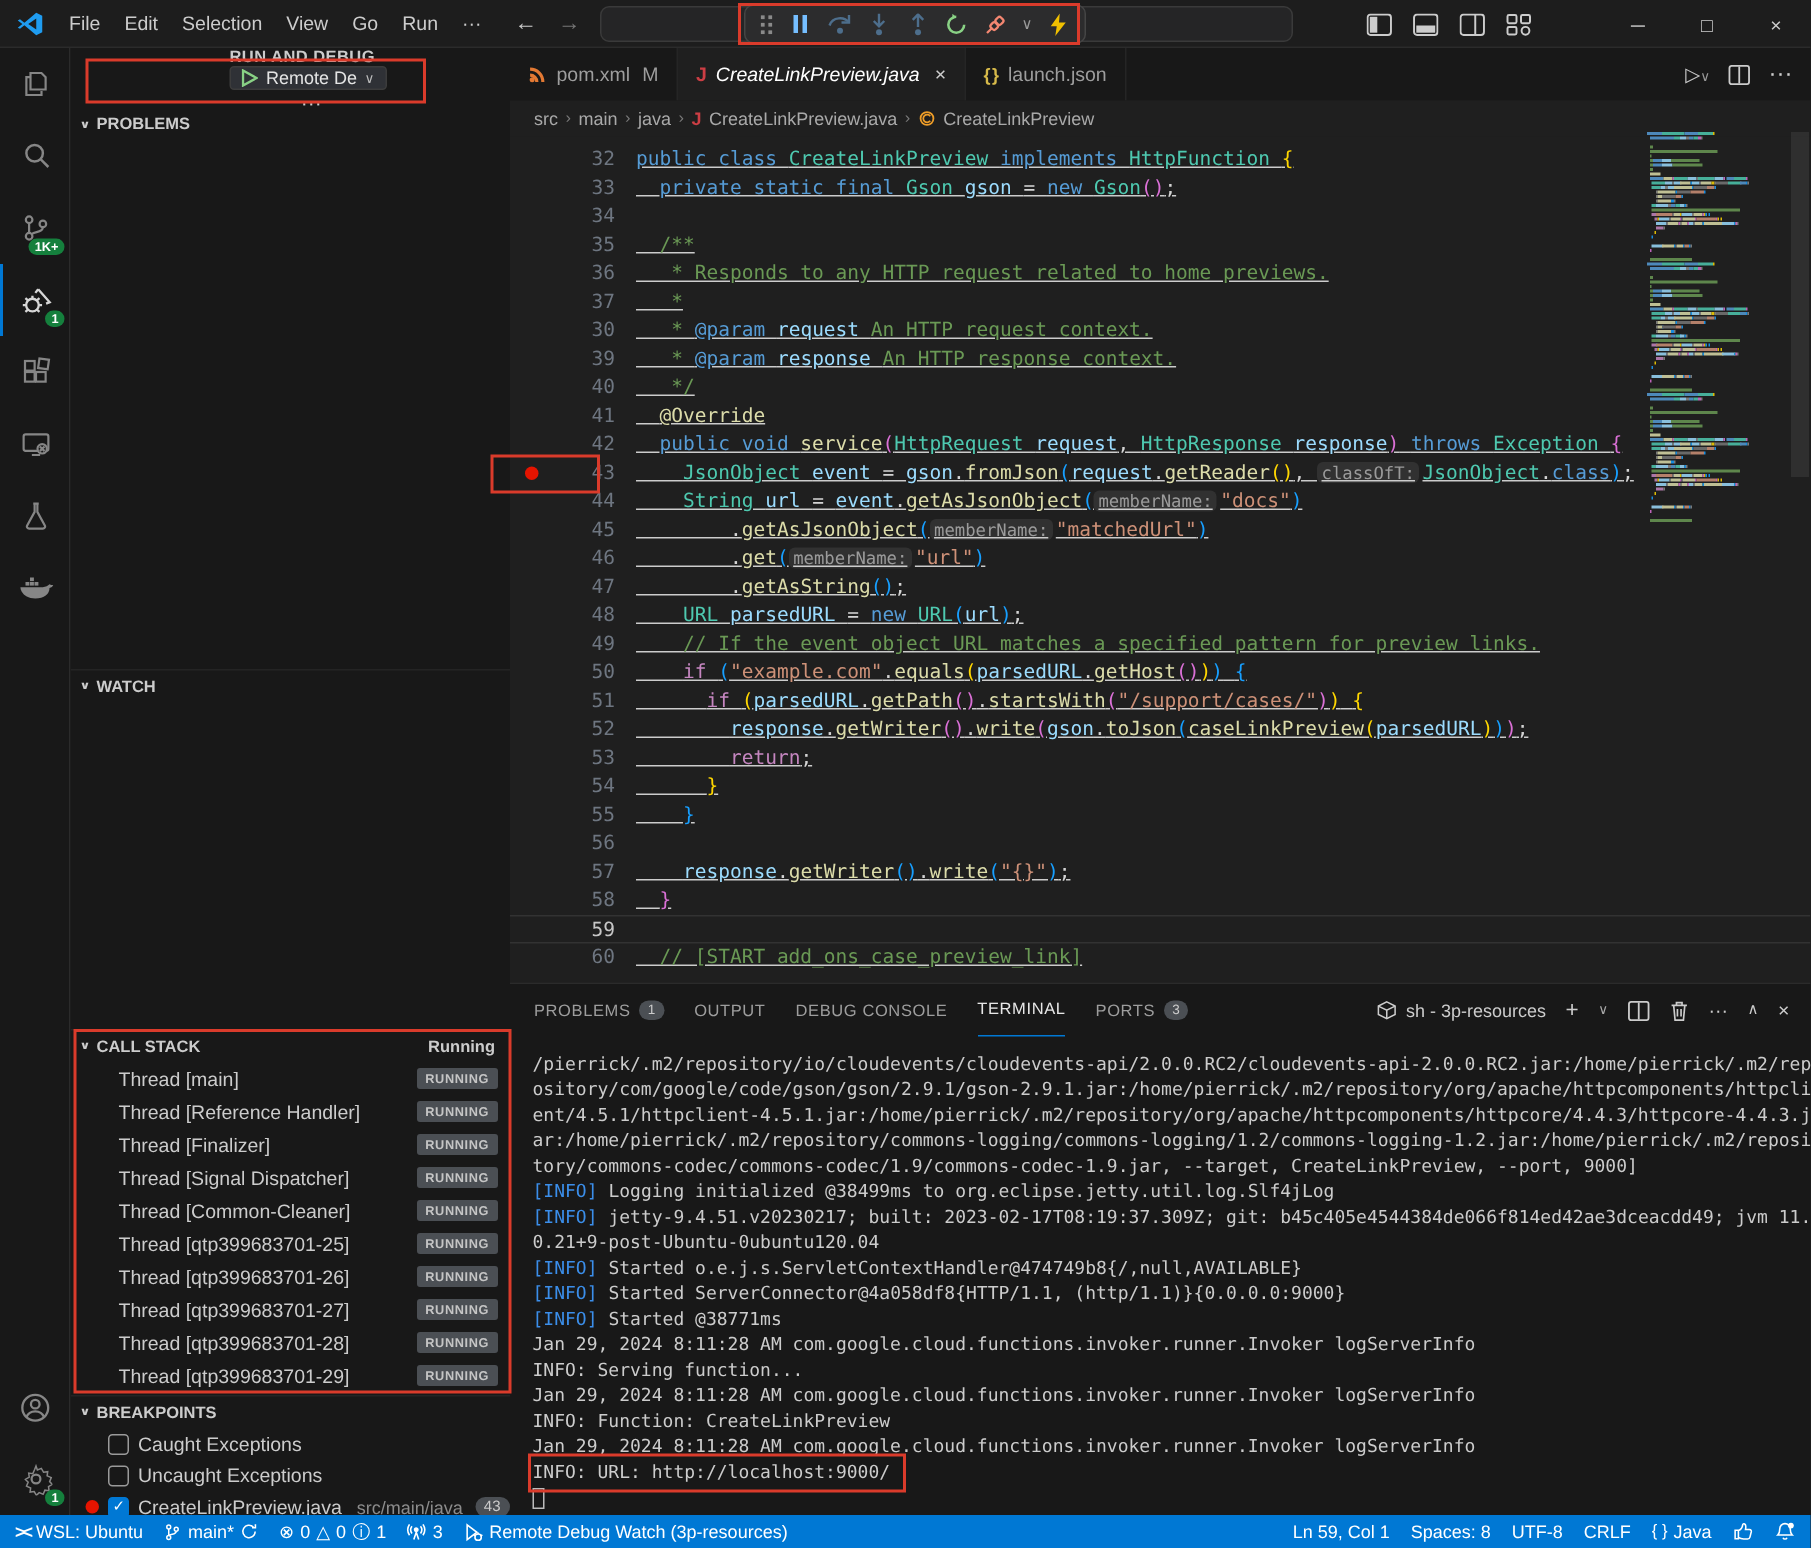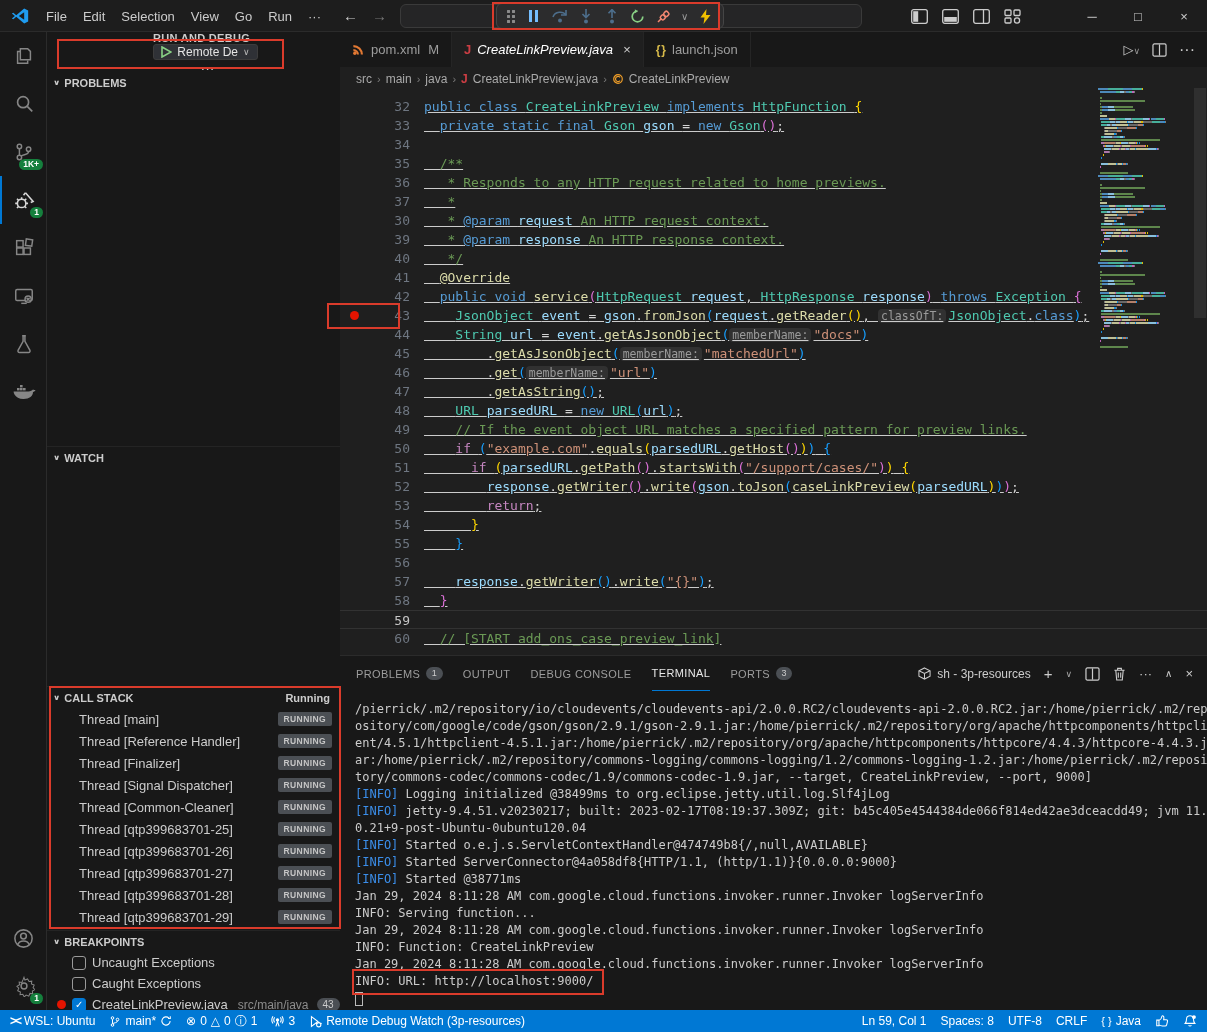--- a/index.html
+++ b/index.html
@@ -359,26 +359,26 @@
     </div>
 
   <div class="sec-head" style="top:898px;">
     <span class="chev">∨</span>
     <span>BREAKPOINTS</span>
   </div>
   <div id="breakpoints-list" class="abs" style="left:0; top:920px; width:100%;">
       <div class="bp-row">
         <span style="width: 9px;"></span>
         <span class="chk"></span>
-        <span>Uncaught Exceptions</span>
+        <span>Caught Exceptions</span>
       </div>
       <div class="bp-row">
         <span style="width: 9px;"></span>
         <span class="chk"></span>
-        <span>Caught Exceptions</span>
+        <span>Uncaught Exceptions</span>
       </div>
       <div class="bp-row">
         <span class="bp-dot"></span>
         <span class="chk checked"></span>
         <span>CreateLinkPreview.java</span>
         <span class="bp-path">src/main/java</span>
         <span class="bp-badge">43</span>
       </div>
     </div>
 </div>

